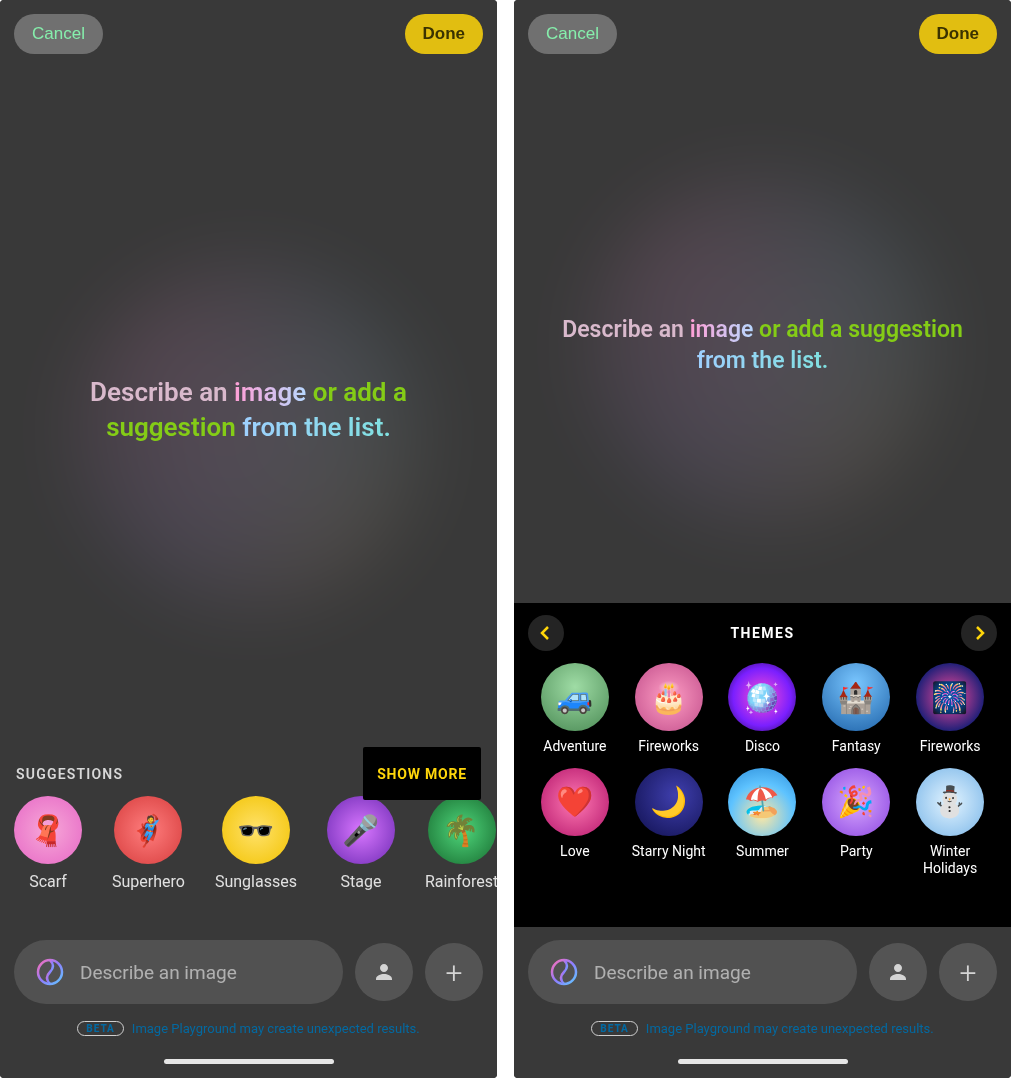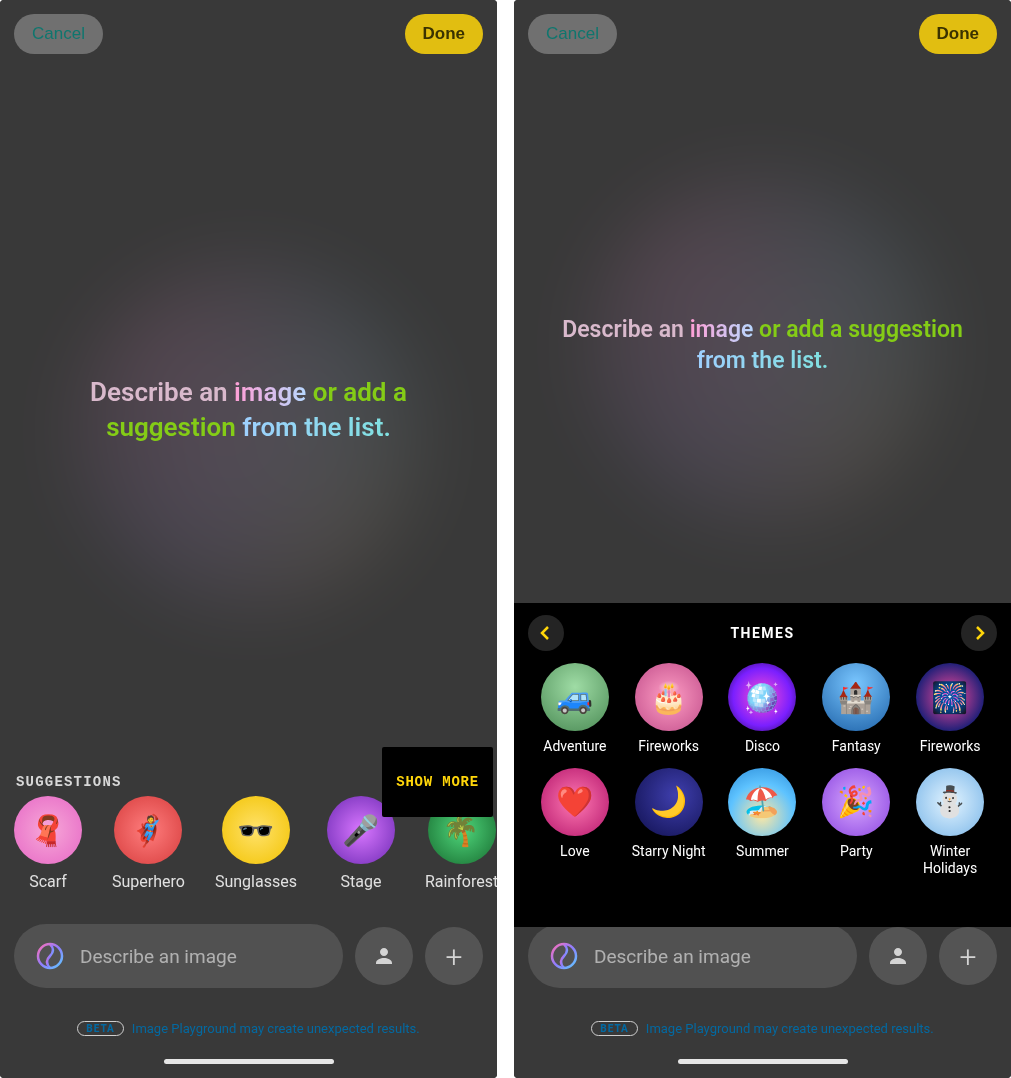--- a/index.html
+++ b/index.html
@@ -48,21 +48,21 @@
 
   
   .hdr {
     position:relative; z-index:3;
     display:flex; justify-content:space-between; align-items:center;
     padding:14px 14px 0 14px;
   }
   .btn-pill {
     border:none; border-radius:22px; padding:10px 18px;
     font-size:17px; font-weight:500;
-    background:rgba(255,255,255,0.28); color:#0f766e;
+    background:rgba(255,255,255,0.28); color:#86efac;
     cursor:pointer;
   }
   .btn-done {
     background:rgba(255,214,10,0.85); color:#3a3200; font-weight:700;
   }
 
   
   .hero {
     position:absolute; left:0; right:0; top:38%;
     transform:translateY(-50%);
@@ -76,49 +76,48 @@
   }
   .hero .p3 { color:#84cc16; }
   .hero .p4 {
     background: linear-gradient(90deg,#9fd0ff,#7fe0df);
     -webkit-background-clip:text; background-clip:text; color:transparent;
   }
   .pane.right .hero { font-size:23px; top:32%; }
 
   
   .sugg-bar {
-    position:absolute; left:16px; right:4px; top:747px;
+    position:absolute; left:16px; right:16px; top:747px;
     display:flex; align-items:center; justify-content:space-between;
     z-index:4;
-    font-family:Liberation Mono, monospace;
   }
   .sugg-title { color:#d8d8d8; font-size:14px; letter-spacing:1.2px; font-weight:600; }
   .showmore-box {
-    background:#000; padding:26px 14px; border-radius:2px;
+    background:#000; padding:17px 14px; border-radius:2px;
     margin-right:0;
     position: relative; z-index: 30;
   }
   .showmore { color:#ffd60a; font-weight:700; font-size:14px; letter-spacing:0.8px; cursor:pointer; }
 
   .sugg-row {
     position:absolute; left:14px; right:0; top:796px;
     display:flex; gap:30px; z-index:3;
     overflow:hidden;
   }
   .sugg-item { display:flex; flex-direction:column; align-items:center; gap:8px; cursor:pointer; }
   .sugg-thumb {
     width:68px; height:68px; border-radius:50%; flex-shrink:0;
     display:flex; align-items:center; justify-content:center;
     font-size:30px;
   }
   .sugg-label { color:#e0e0e0; font-size:16px; text-align:center; white-space:nowrap; }
 
   
   .input-row {
-    position:absolute; left:14px; right:14px; bottom:90px;
+    position:absolute; left:14px; right:14px; bottom:74px;
     display:flex; gap:12px; align-items:center; z-index:3;
   }
   .prompt-field {
     flex:1; display:flex; align-items:center; gap:12px;
     background:rgba(255,255,255,0.12); border-radius:34px;
     padding:14px 18px;
   }
   .siri-icon {
     width:36px; height:36px; border-radius:50%;
     display:flex; align-items:center; justify-content:center;

